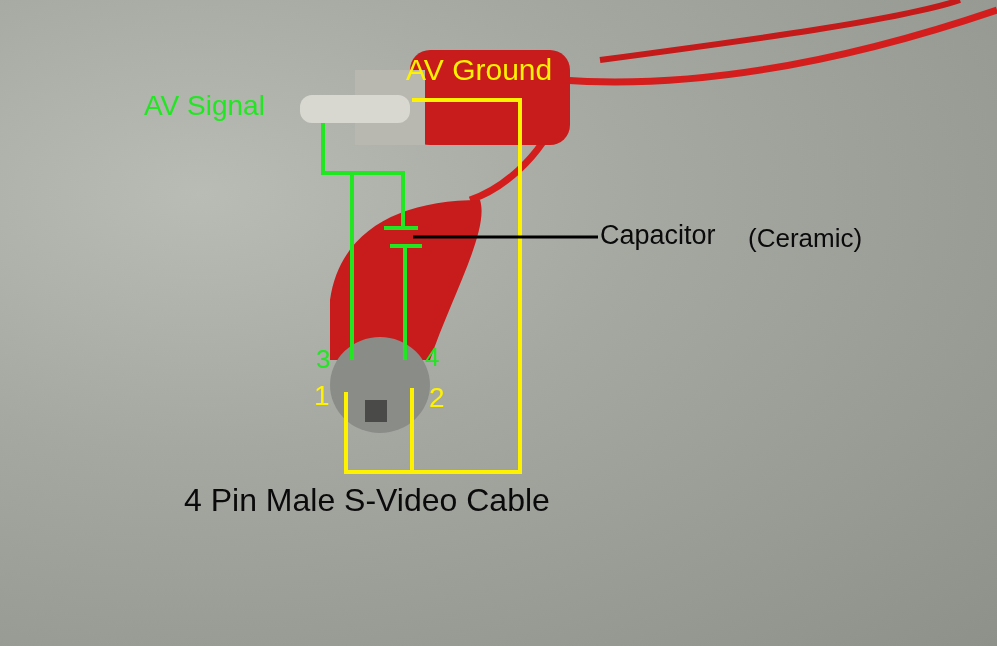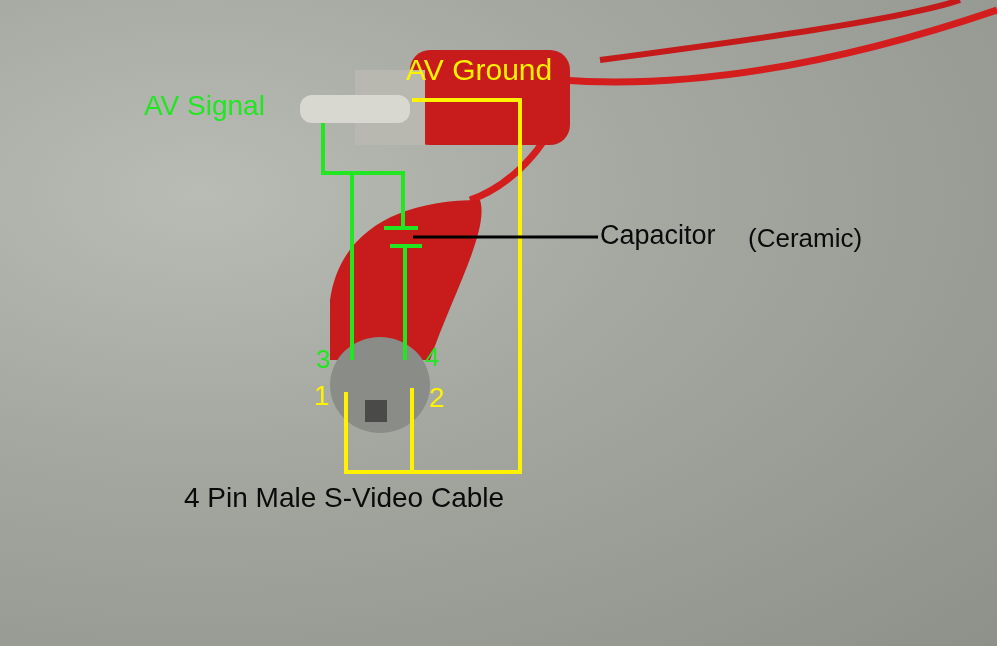--- a/index.html
+++ b/index.html
@@ -48,14 +48,14 @@
   </svg>
 
   <div class="lbl green" style="left:144px;top:92px;font-size:28px;">AV Signal</div>
   <div class="lbl yellow" style="left:406px;top:55px;font-size:30px;">AV Ground</div>
   <div class="lbl black" style="left:600px;top:222px;font-size:27px;">Capacitor</div>
   <div class="lbl black" style="left:748px;top:225px;font-size:26px;">(Ceramic)</div>
   <div class="lbl green" style="left:316px;top:346px;font-size:26px;">3</div>
   <div class="lbl green" style="left:425px;top:344px;font-size:26px;">4</div>
   <div class="lbl yellow" style="left:314px;top:382px;font-size:28px;">1</div>
   <div class="lbl yellow" style="left:429px;top:384px;font-size:28px;">2</div>
-  <div class="lbl black" style="left:184px;top:484px;font-size:28px;">4 Pin Male S-Video Cable</div>
+  <div class="lbl black" style="left:184px;top:484px;font-size:32px;">4 Pin Male S-Video Cable</div>
 </div>
 
 </body></html>

